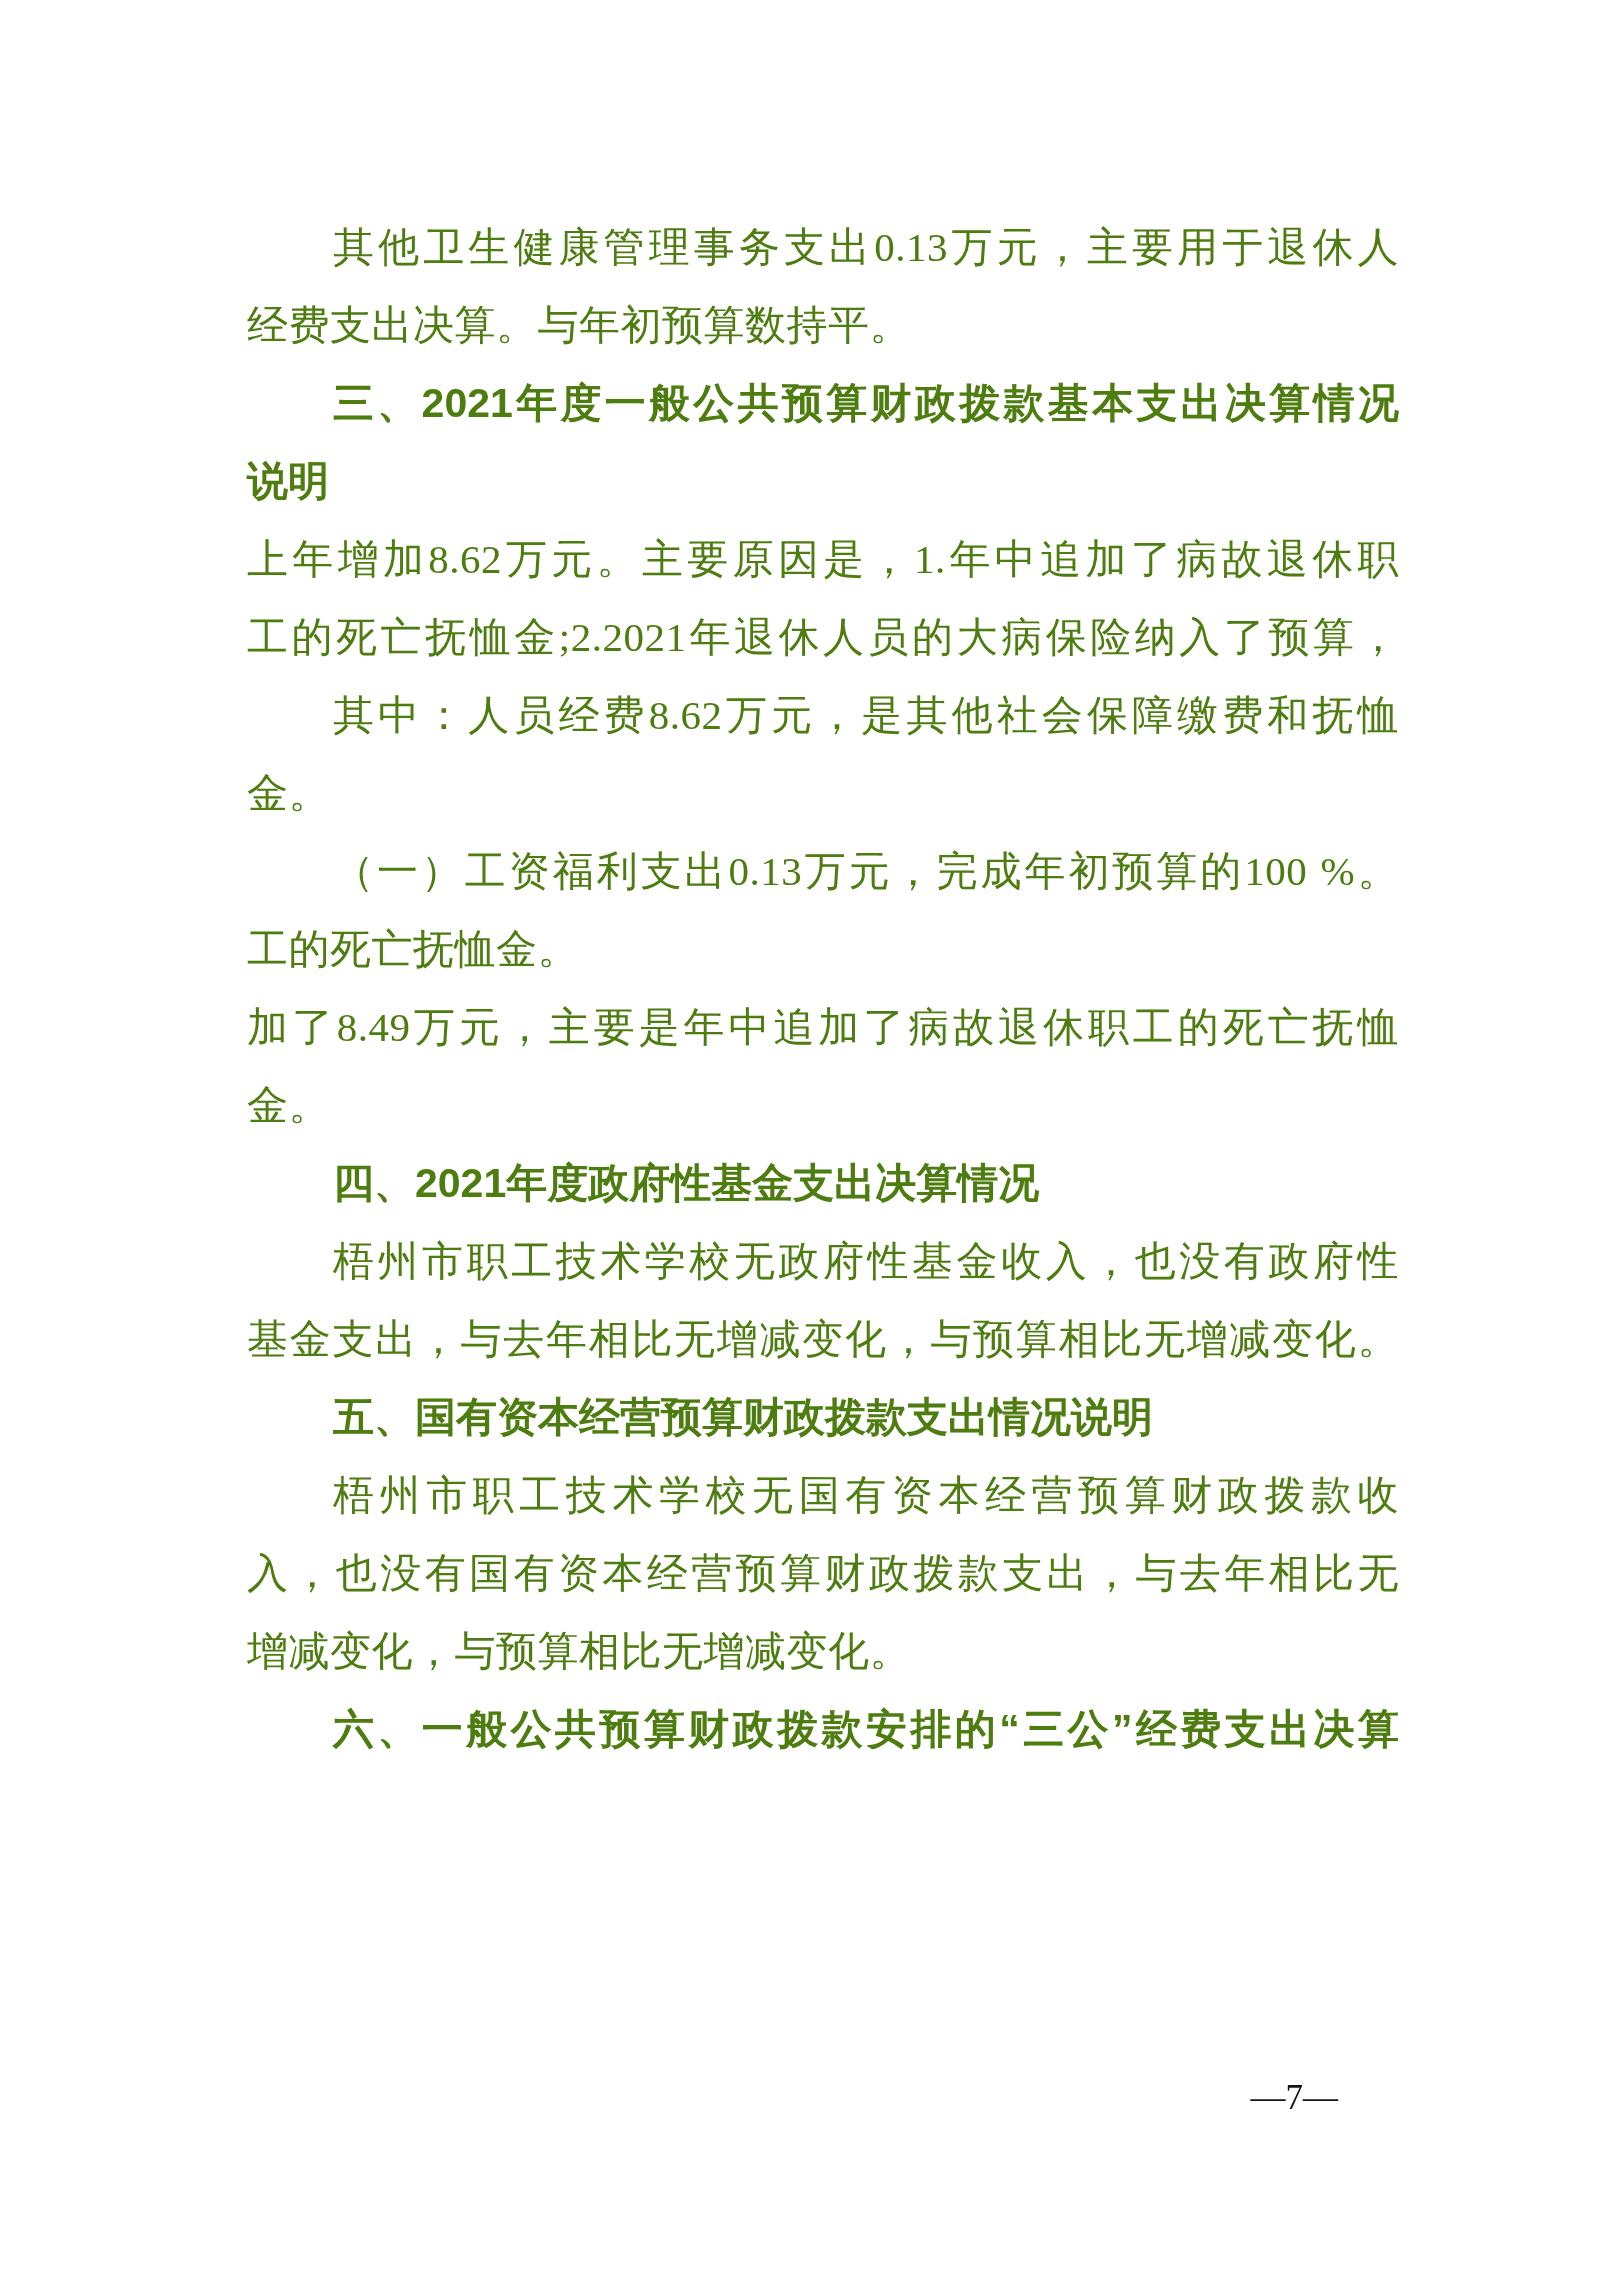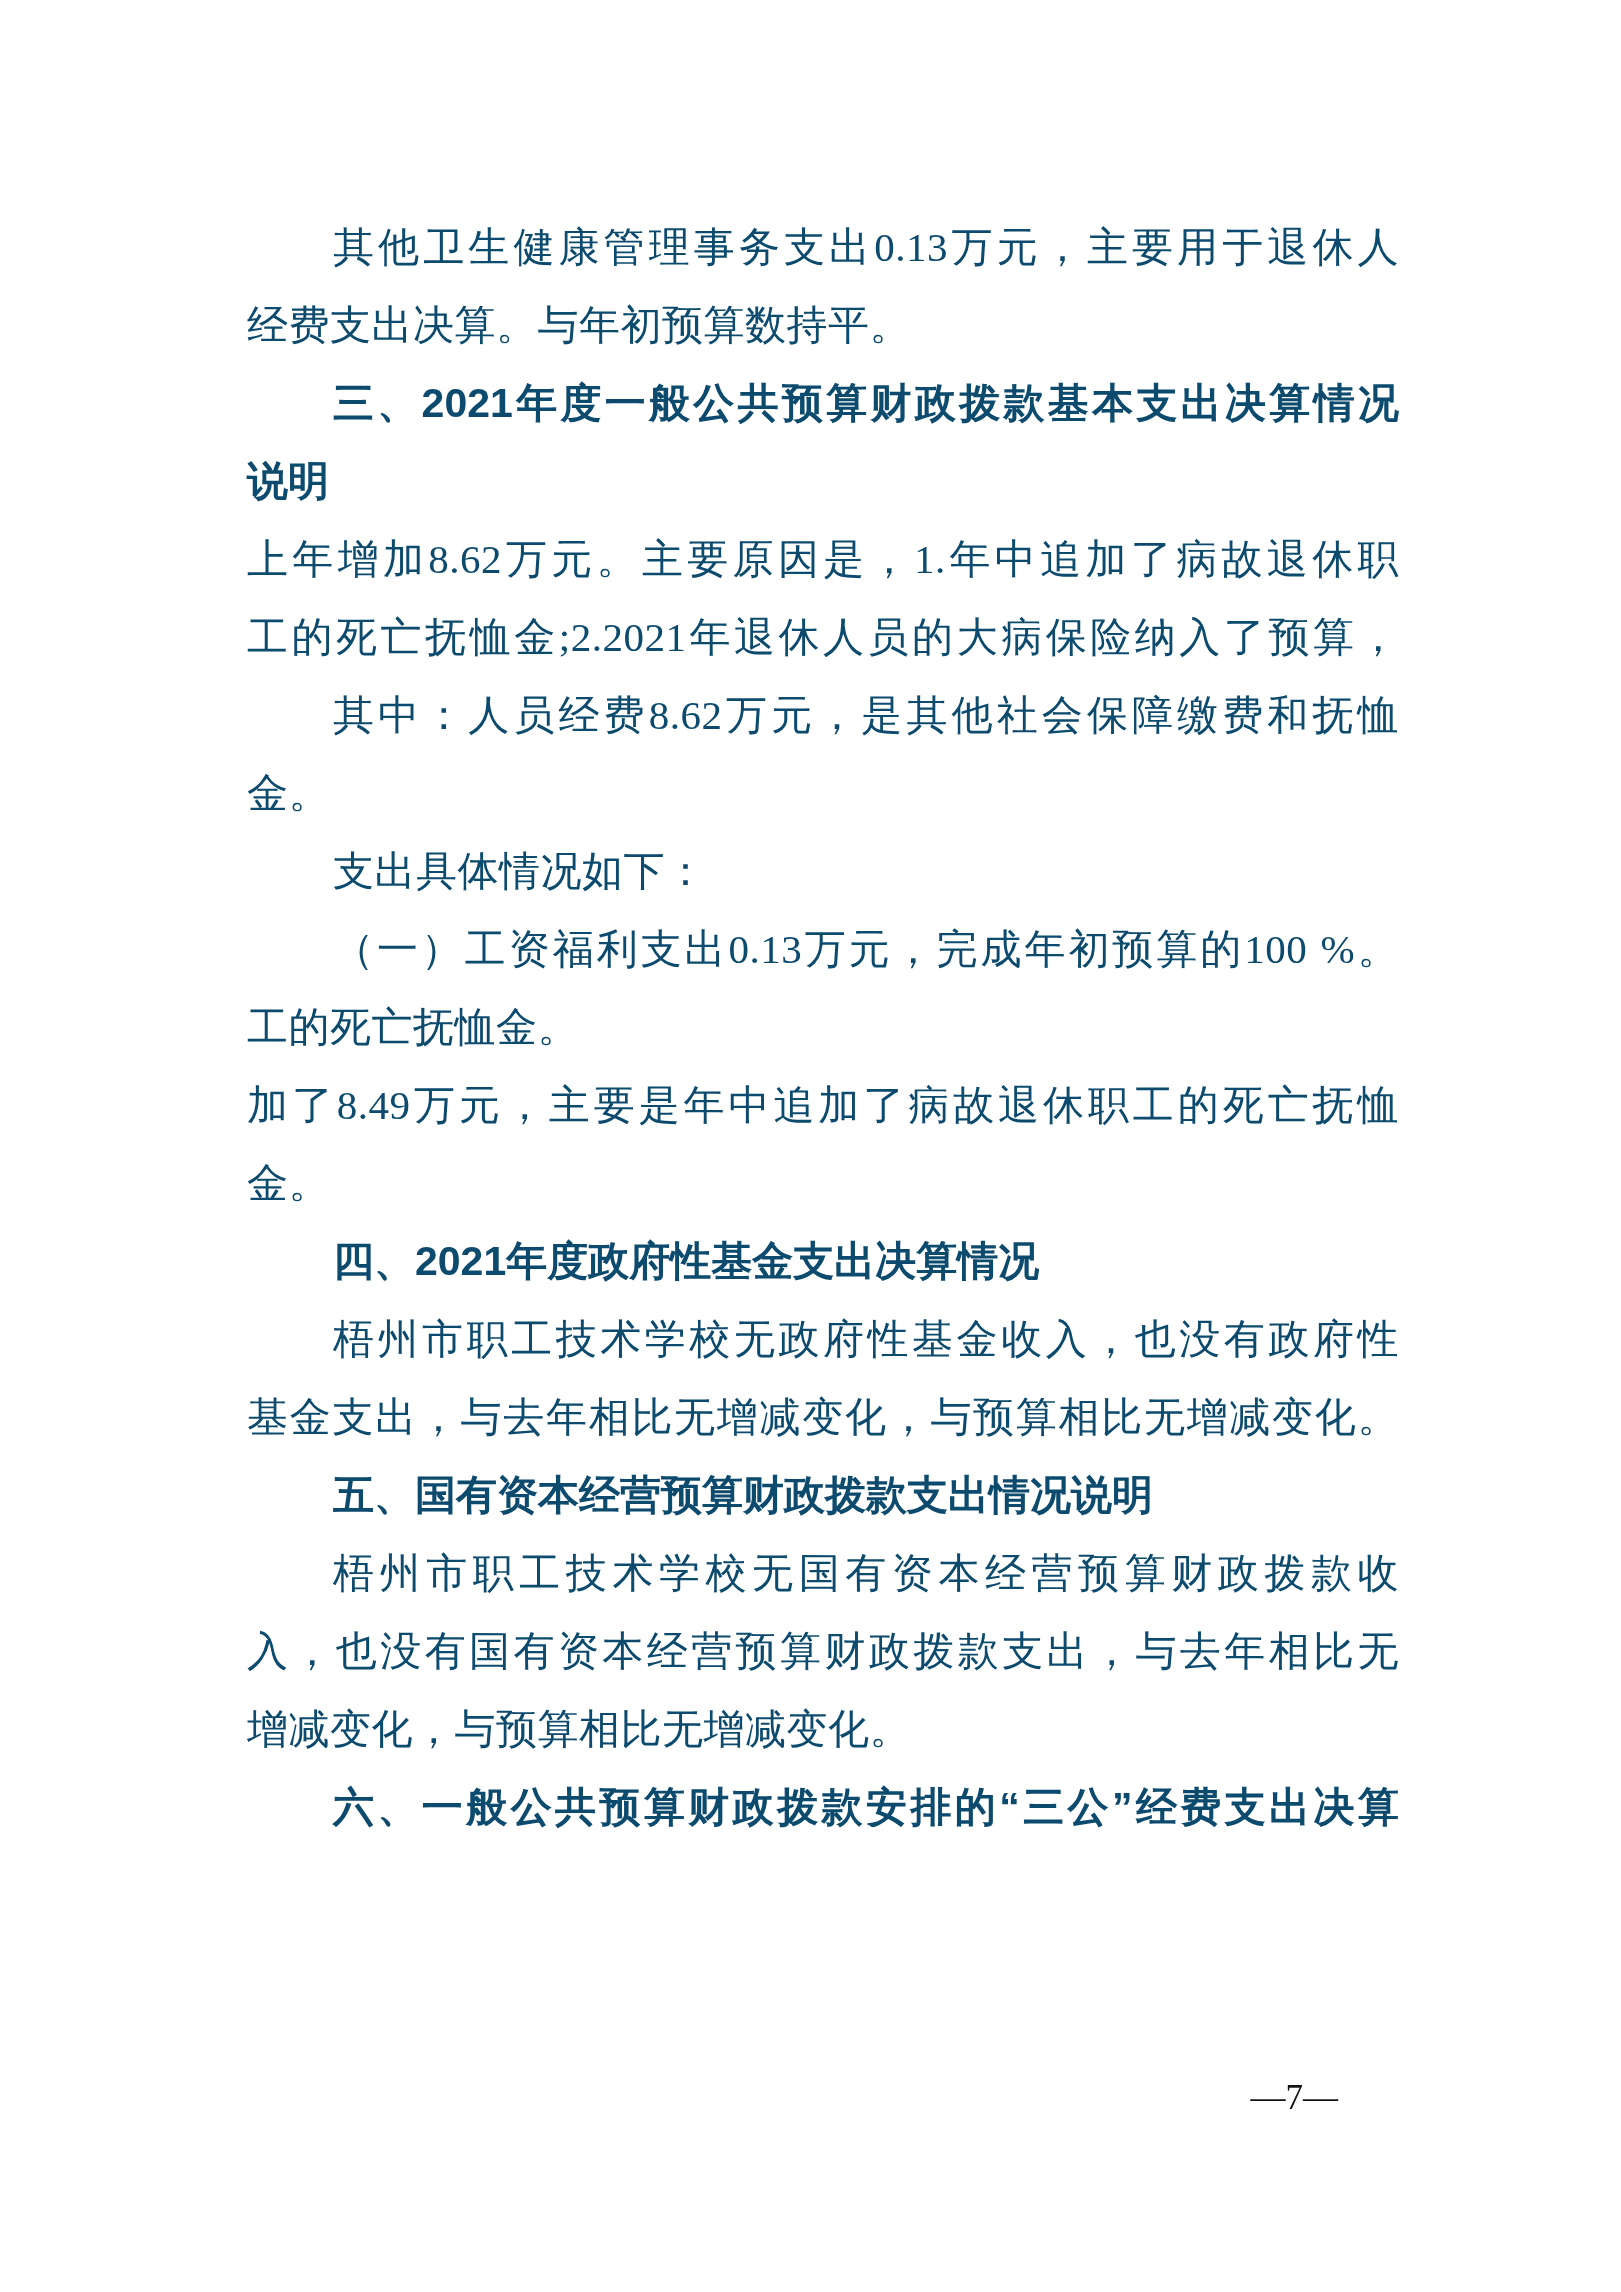--- a/index.html
+++ b/index.html
@@ -19,21 +19,21 @@
     position: absolute;
     left: 247px;
     top: 208px;
     width: 1152px;
   }
   .line {
     font-family: "Liberation Serif", "DejaVu Serif", serif;
     font-size: 41px;
     line-height: 78px;
     height: 78px;
-    color: #0c4a6e;
+    color: #4d7c0f;
     white-space: nowrap;
     letter-spacing: 0.5px;
   }
   .line.fill {
     white-space: normal;
     text-align: justify;
     text-align-last: justify;
     overflow: hidden;
   }
   .line.indent {
@@ -60,21 +60,20 @@
 <div class="page">
   <div class="content">
     <div class="line indent fill">其他卫生健康管理事务支出0.13万元，主要用于退休人</div>
     <div class="line">经费支出决算。与年初预算数持平。</div>
     <div class="line indent fill heading">三、2021年度一般公共预算财政拨款基本支出决算情况</div>
     <div class="line heading">说明</div>
     <div class="line fill">上年增加8.62万元。主要原因是，1.年中追加了病故退休职</div>
     <div class="line fill">工的死亡抚恤金;2.2021年退休人员的大病保险纳入了预算，</div>
     <div class="line indent fill">其中：人员经费8.62万元，是其他社会保障缴费和抚恤</div>
     <div class="line">金。</div>
-    <div class="line indent">支出具体情况如下：</div>
     <div class="line indent fill">（一）工资福利支出0.13万元，完成年初预算的100 %。</div>
     <div class="line">工的死亡抚恤金。</div>
     <div class="line fill">加了8.49万元，主要是年中追加了病故退休职工的死亡抚恤</div>
     <div class="line">金。</div>
     <div class="line indent heading">四、2021年度政府性基金支出决算情况</div>
     <div class="line indent fill">梧州市职工技术学校无政府性基金收入，也没有政府性</div>
     <div class="line fill">基金支出，与去年相比无增减变化，与预算相比无增减变化。</div>
     <div class="line indent heading">五、国有资本经营预算财政拨款支出情况说明</div>
     <div class="line indent fill">梧州市职工技术学校无国有资本经营预算财政拨款收</div>
     <div class="line fill">入，也没有国有资本经营预算财政拨款支出，与去年相比无</div>

